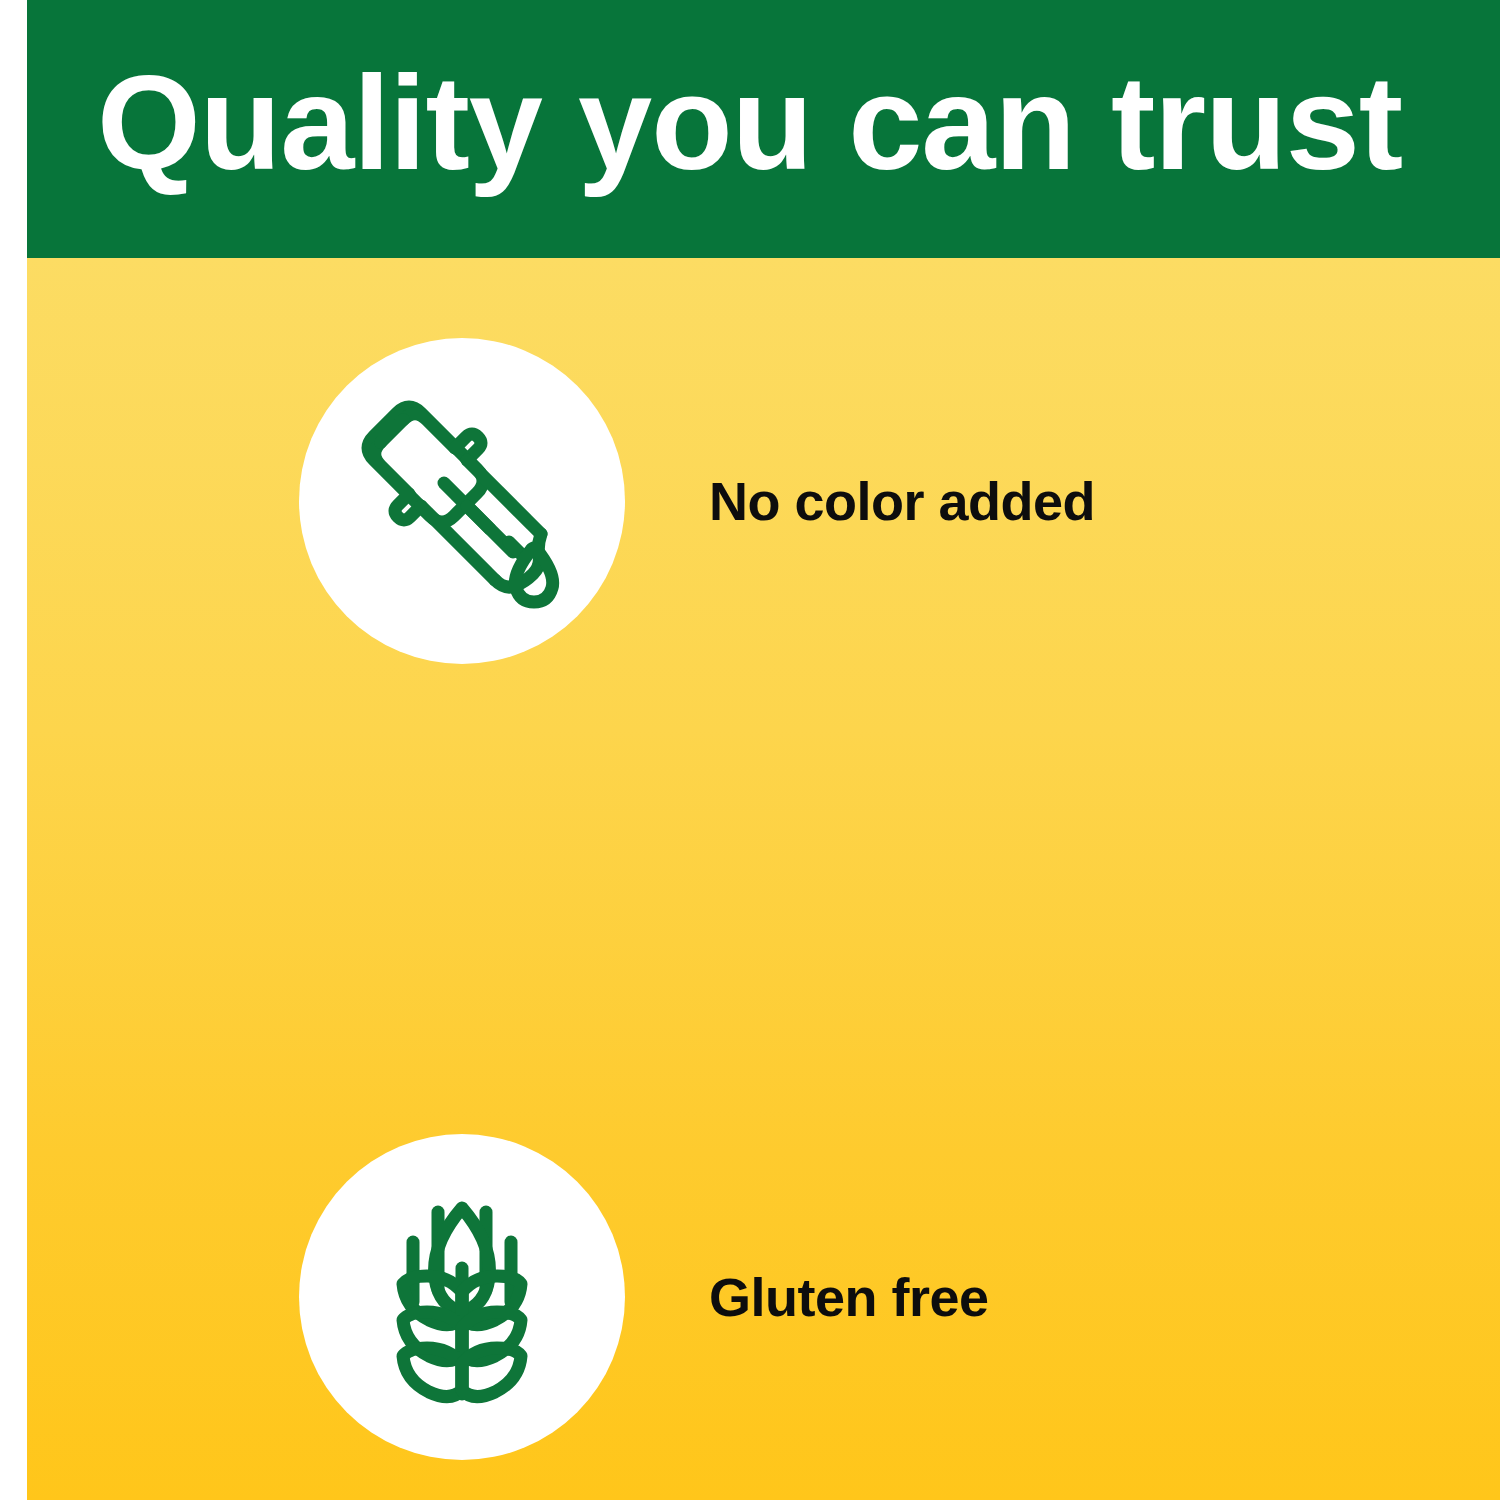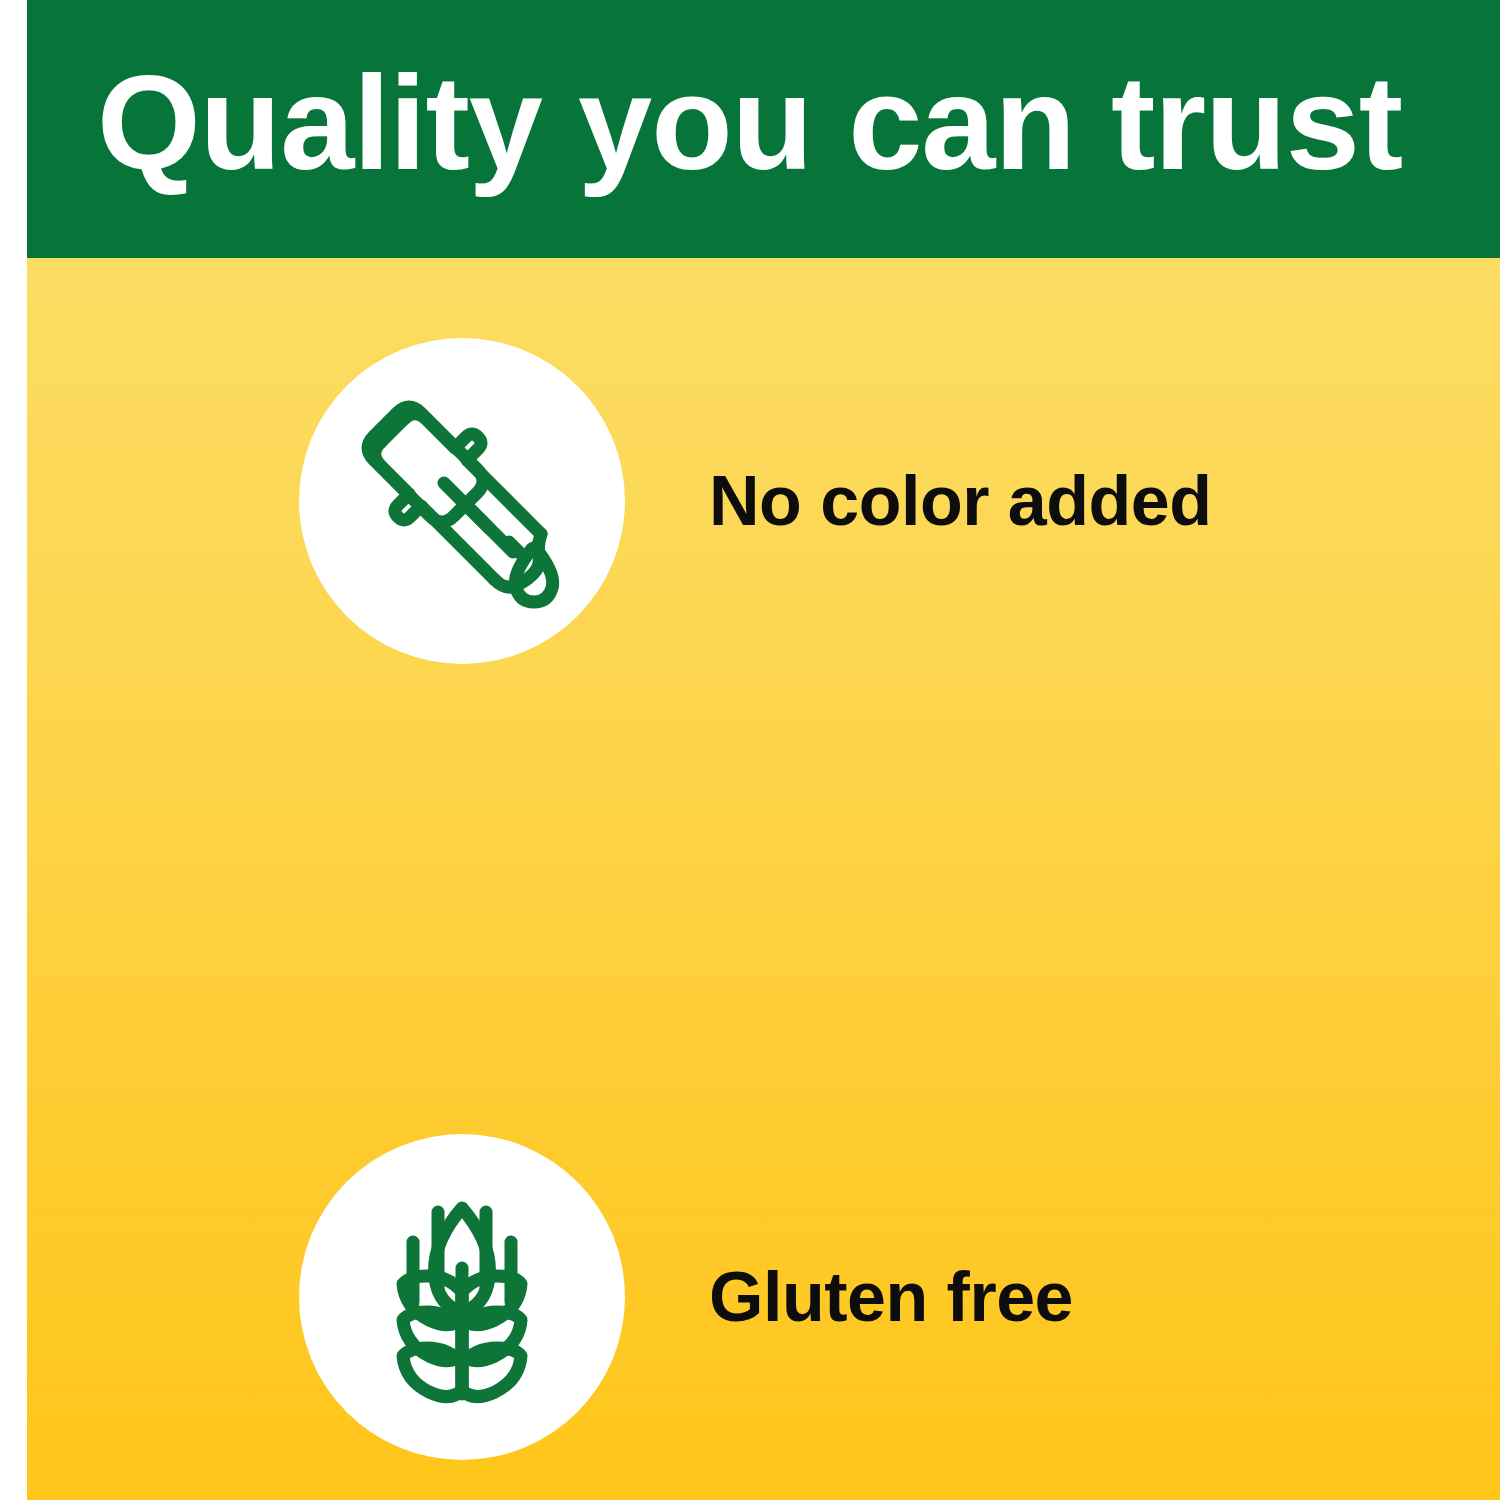--- a/index.html
+++ b/index.html
@@ -88,21 +88,21 @@
   .feature-label {
     position: absolute;
     left: 682px;
     top: 0;
     height: 326px;
     display: flex;
     align-items: center;
     color: #0D0D0D;
     font-family: "Liberation Sans", sans-serif;
     font-weight: bold;
-    font-size: 70px;
+    font-size: 54px;
     line-height: 70px;
     letter-spacing: -0.5px;
     white-space: nowrap;
   }
 
   
   .ico {
     fill: none;
     stroke: #0E7539;
     stroke-width: 13;

